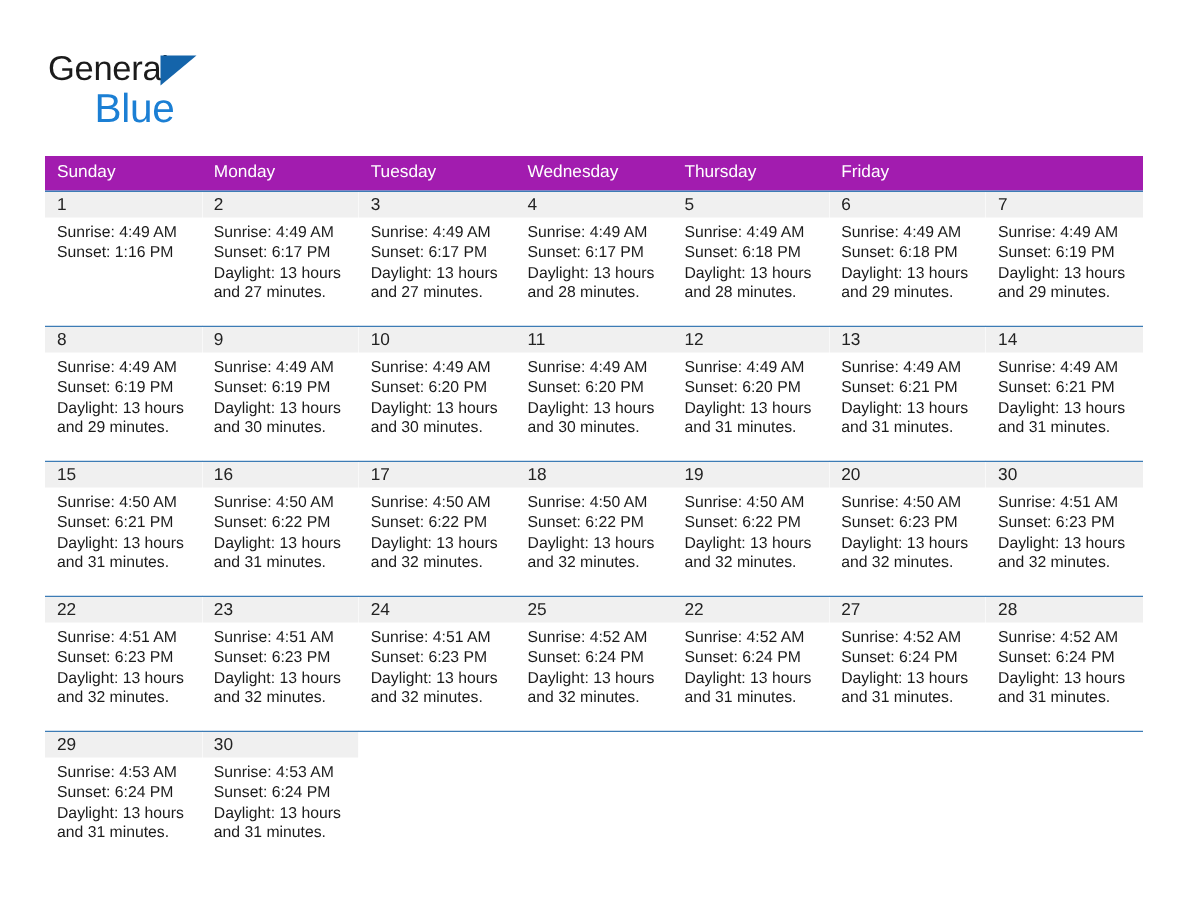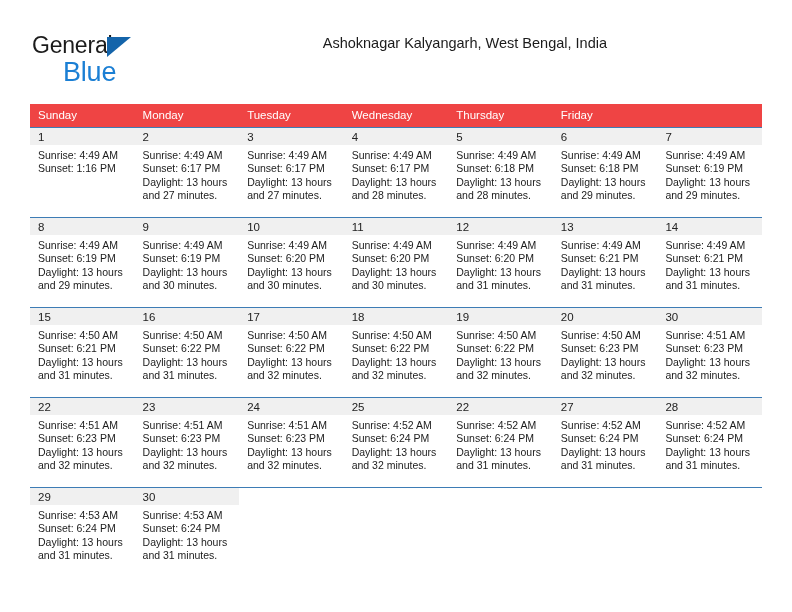--- a/index.html
+++ b/index.html
@@ -91,21 +91,21 @@
   .calendar {
     position: absolute;
     left: 30px;
     top: 104px;
     width: 732px;
   }
 
   .weekday-row {
     display: flex;
     width: 732px;
-    background: #ef4444;
+    background: #a21caf;
   }
   .weekday-cell {
     width: 104.57px;
     box-sizing: border-box;
     padding: 4px 0 5px 8px;
     font-size: 11.5px;
     color: #ffffff;
     line-height: 14px;
     white-space: nowrap;
   }
@@ -158,21 +158,20 @@
 
   <div class="header">
 
     <div class="logo">
       <span class="logo-general">General</span>
       <span class="logo-triangle"></span>
       <span class="logo-blue">Blue</span>
     </div>
 
     <div class="title-block">
-      <div class="location">Ashoknagar Kalyangarh, West Bengal, India</div>
     </div>
 
   </div>
 
   <div class="calendar">
 
     <div class="weekday-row">
       <div class="weekday-cell">Sunday</div>
       <div class="weekday-cell">Monday</div>
       <div class="weekday-cell">Tuesday</div>

